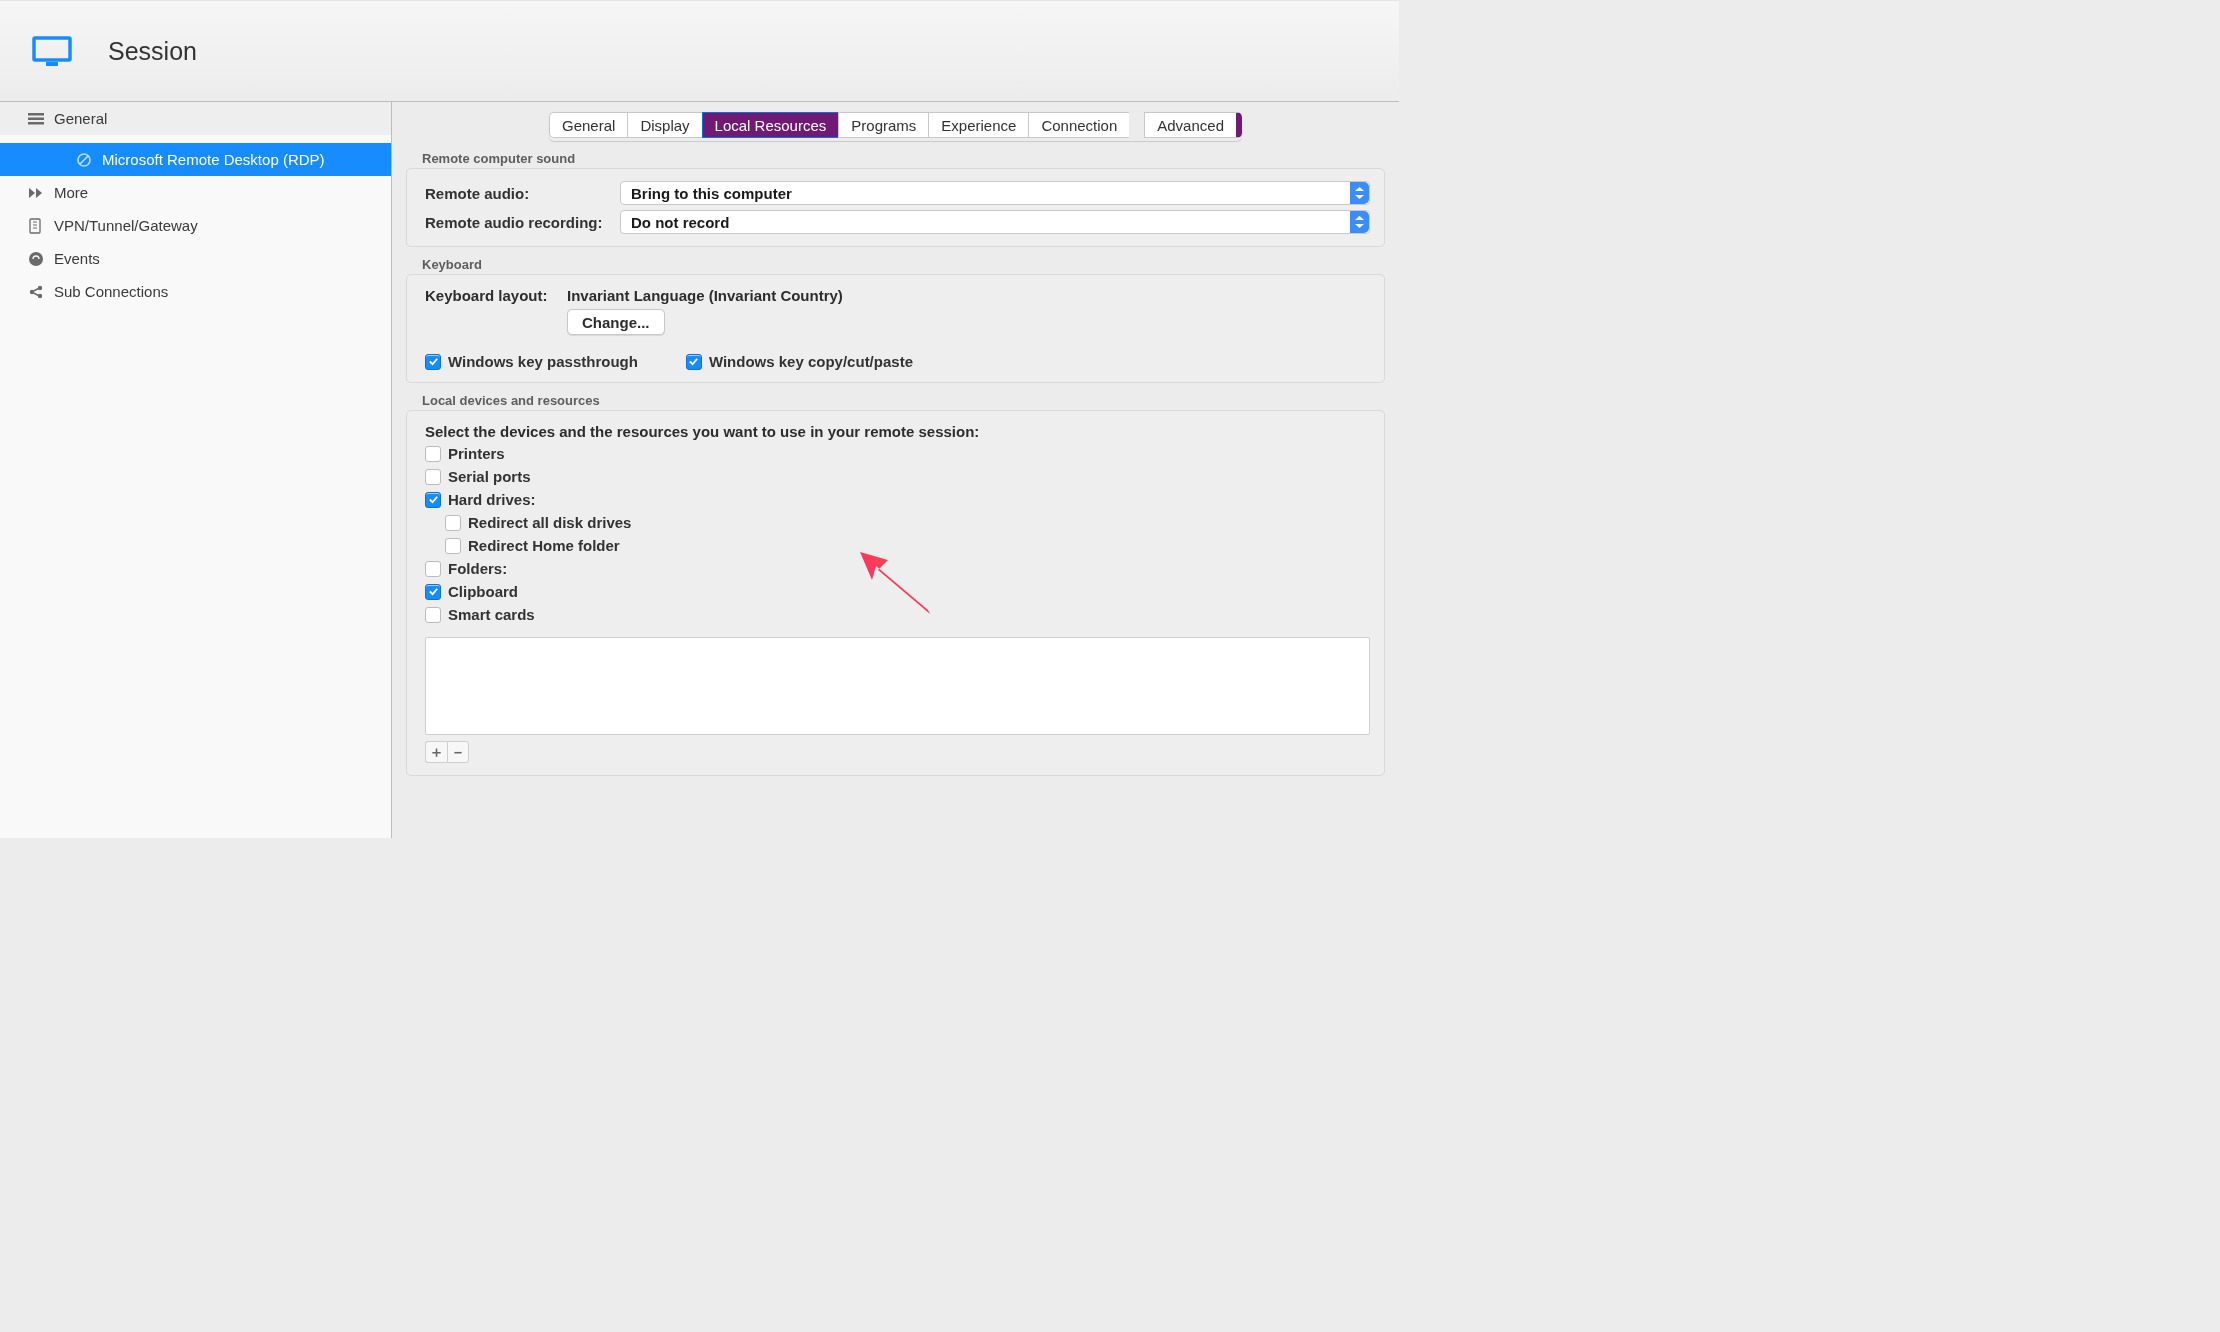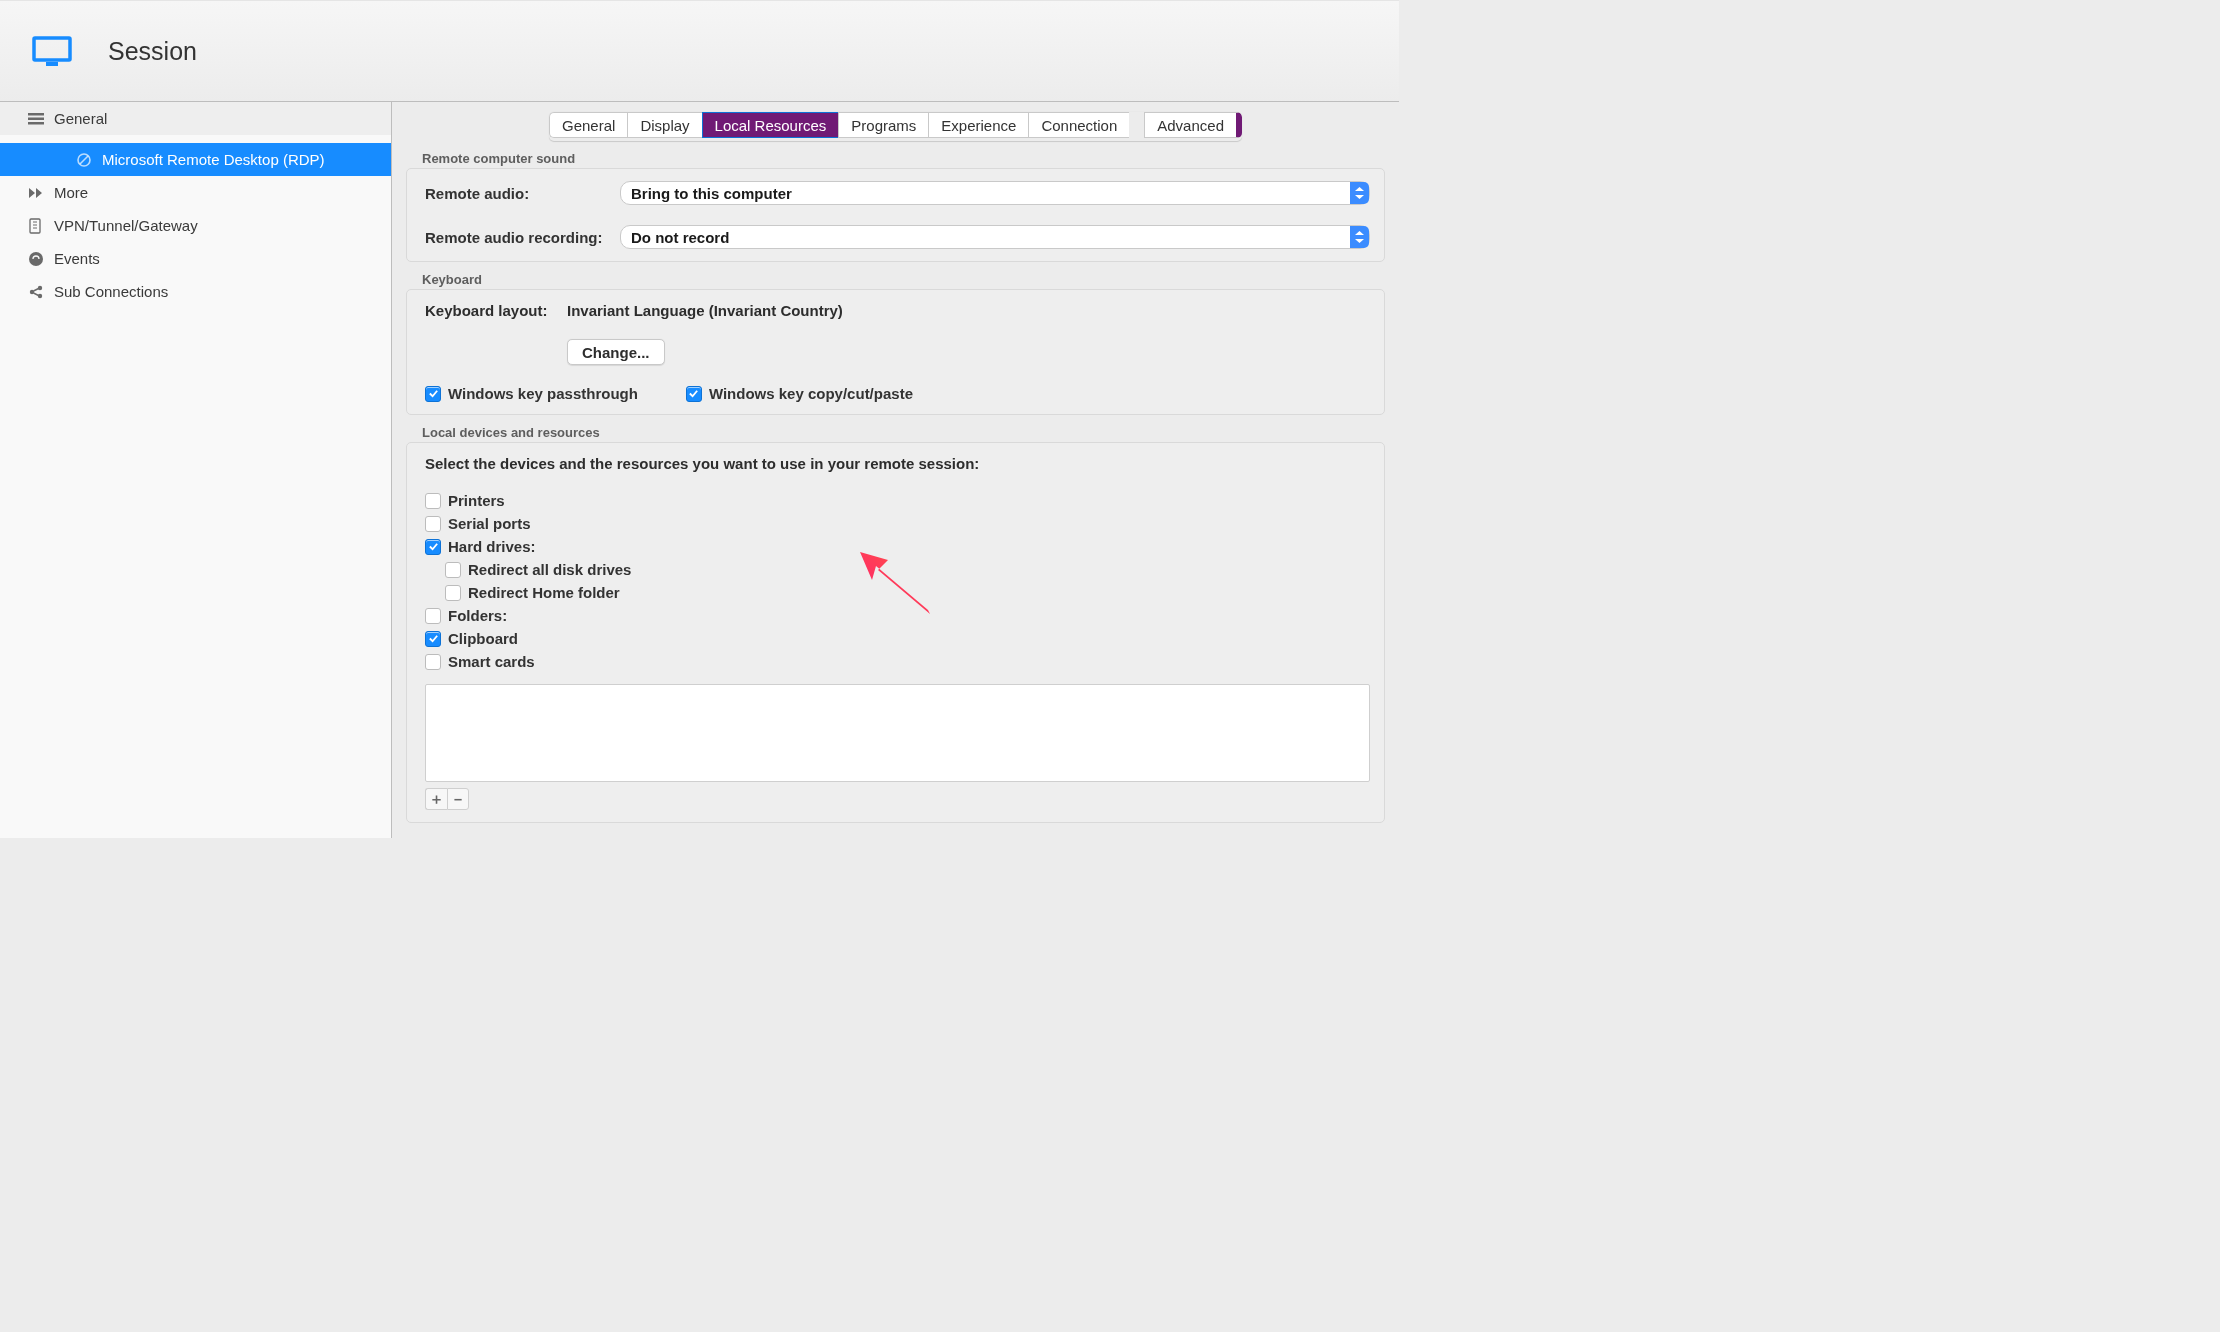--- a/index.html
+++ b/index.html
@@ -84,29 +84,29 @@
 .seg-btn.active{ background:#701a75; color:#fff; border-color:#0d72d6;}
 
 .panel { margin-top:10px;font-weight:bold; }
 .panel-label { font-size:13px; color:#5e5e5e; margin-left:16px; margin-bottom:2px;}
 .panel-box {
   background:#eeeeee;
   border:1px solid #d9d9d9;
   border-radius:5px;
   padding:12px 14px 12px 18px;
 }
-.row { display:flex; align-items:center; margin-bottom:20px; font-size:15px;}
+.row { display:flex; align-items:center; margin-bottom:5px; font-size:15px;}
 .row:last-child{margin-bottom:0;}
 .row-label { width:195px; color:#333; }
 .select {
   flex:1;
   height:24px;
   background:#fff;
   border:1px solid #c9c9c9;
-  border-radius:10px;
+  border-radius:4px;
   display:flex;
   align-items:center;
   padding:0 26px 0 10px;
   position:relative;
   color:#1a1a1a;
 }
 .select-arrow{
   position:absolute; right:0; top:0; width:19px; height:100%;
   background:#3b8cff; border-top-right-radius:5px; border-bottom-right-radius:5px;
   display:flex; align-items:center; justify-content:center;

